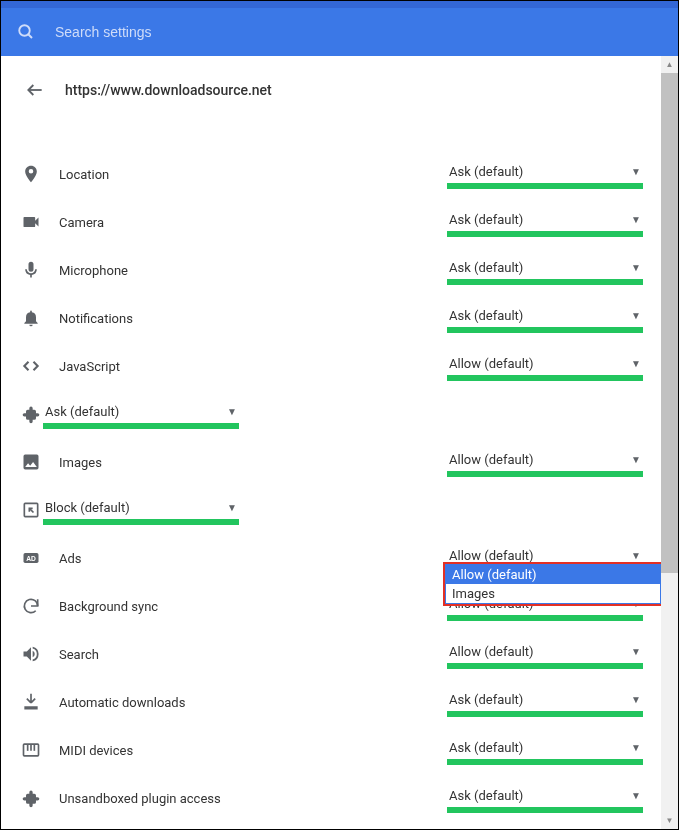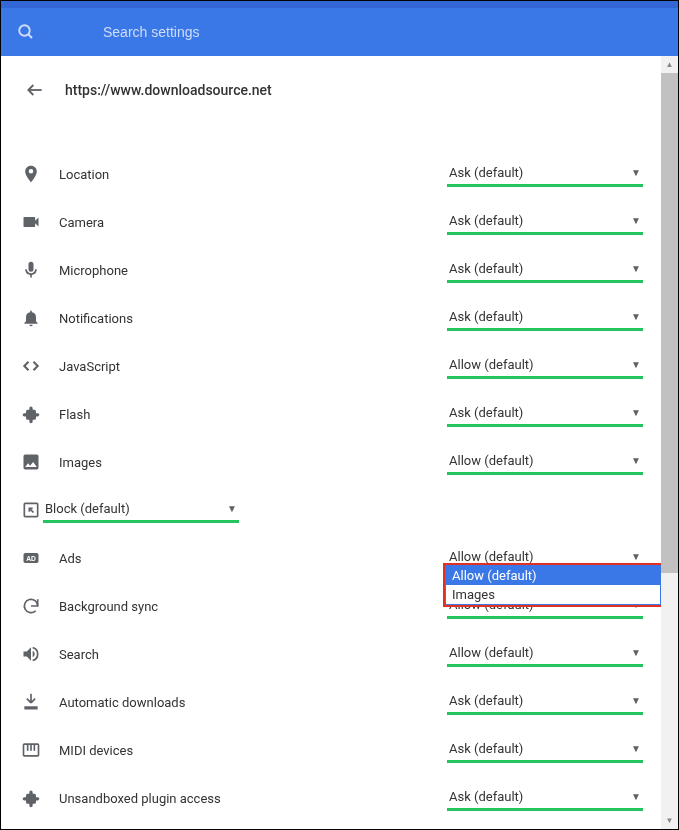--- a/index.html
+++ b/index.html
@@ -17,21 +17,20 @@
     .top-bar {
       height: 7px;
       background: #3367d6;
     }
     .search-bar {
       height: 48px;
       background: #3b78e7;
       display: flex;
       align-items: center;
       padding: 0 16px;
-      gap: 48px;
     }
     .search-icon {
       color: #fff;
       display: flex;
       align-items: center;
     }
     .search-input {
       background: transparent;
       border: none;
       outline: none;
@@ -85,21 +84,21 @@
       flex: 1;
     }
     .dropdown {
       width: 196px;
       display: flex;
       align-items: center;
       justify-content: space-between;
       font-size: 13px;
       color: #333;
       padding: 4px 2px;
-      border-bottom: 3px solid #22c55e;
+      border-bottom: 6px solid #22c55e;
       cursor: pointer;
       position: relative;
     }
     .dropdown-caret {
       color: #5f6368;
       font-size: 10px;
     }
     .dropdown-menu {
       position: absolute;
       top: 20px;
@@ -245,21 +244,20 @@
           <span>Allow (default)</span>
           <span class="dropdown-caret">▼</span>
         </div>
       </div>
       <div class="setting-row">
         <span class="setting-icon">
           <svg width="20" height="20" viewBox="0 0 24 24" fill="#5f6368">
             <path d="M20 11h-2V9a2 2 0 00-2-2h-2V5a2 2 0 10-4 0v2H8a2 2 0 00-2 2v2H4a2 2 0 100 4h2v2a2 2 0 002 2h2v2a2 2 0 104 0v-2h2a2 2 0 002-2v-2h2a2 2 0 100-4z"></path>
           </svg>
         </span>
-        <span class="setting-label">Flash</span>
         <div class="dropdown">
           <span>Ask (default)</span>
           <span class="dropdown-caret">▼</span>
         </div>
       </div>
       <div class="setting-row">
         <span class="setting-icon">
           <svg width="20" height="20" viewBox="0 0 24 24" fill="#5f6368">
             <path d="M21 19V5a2 2 0 00-2-2H5a2 2 0 00-2 2v14a2 2 0 002 2h14a2 2 0 002-2zM8.5 13.5l2.5 3 3.5-4.5 4.5 6H5l3.5-4.5z"></path>
           </svg>

